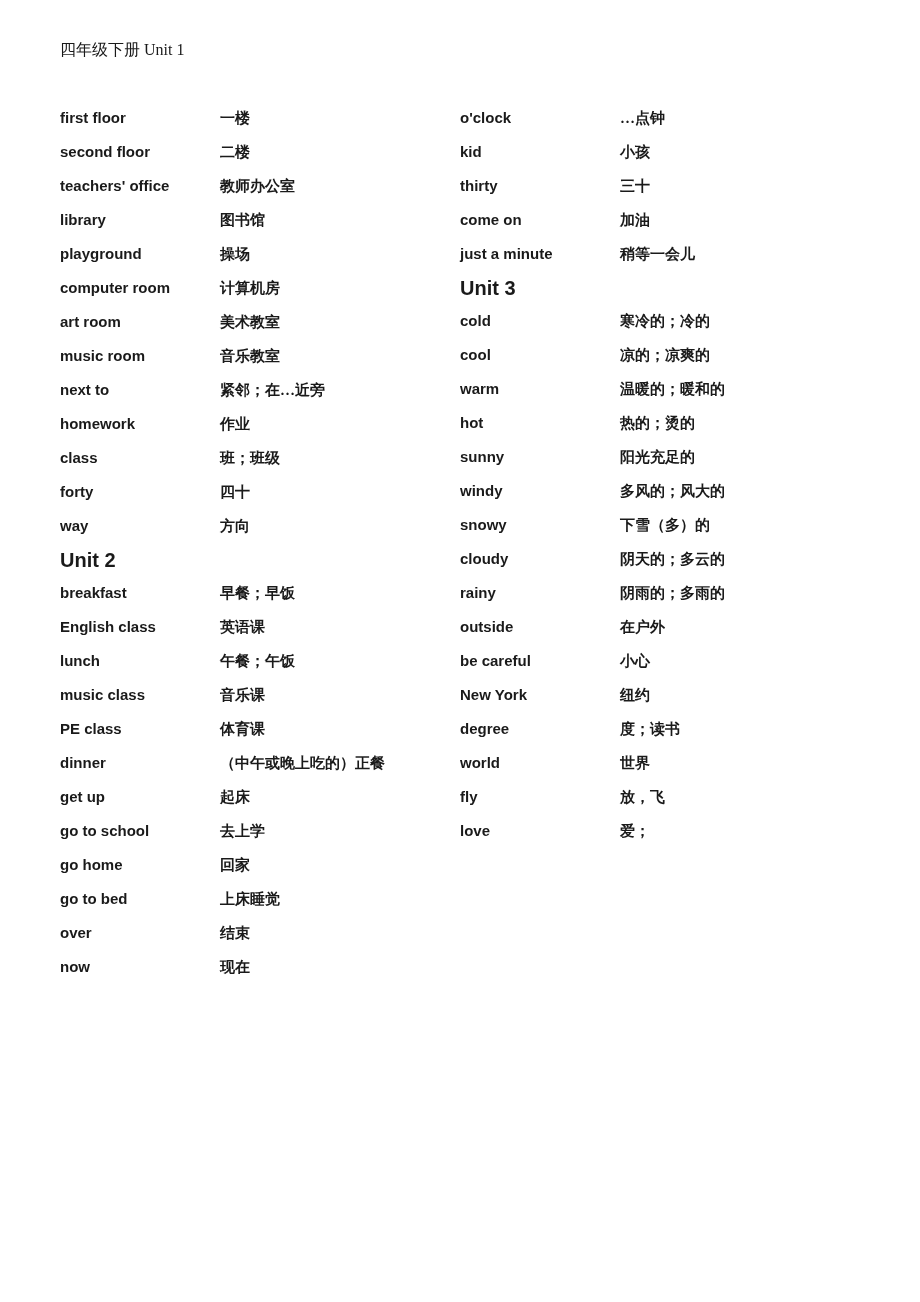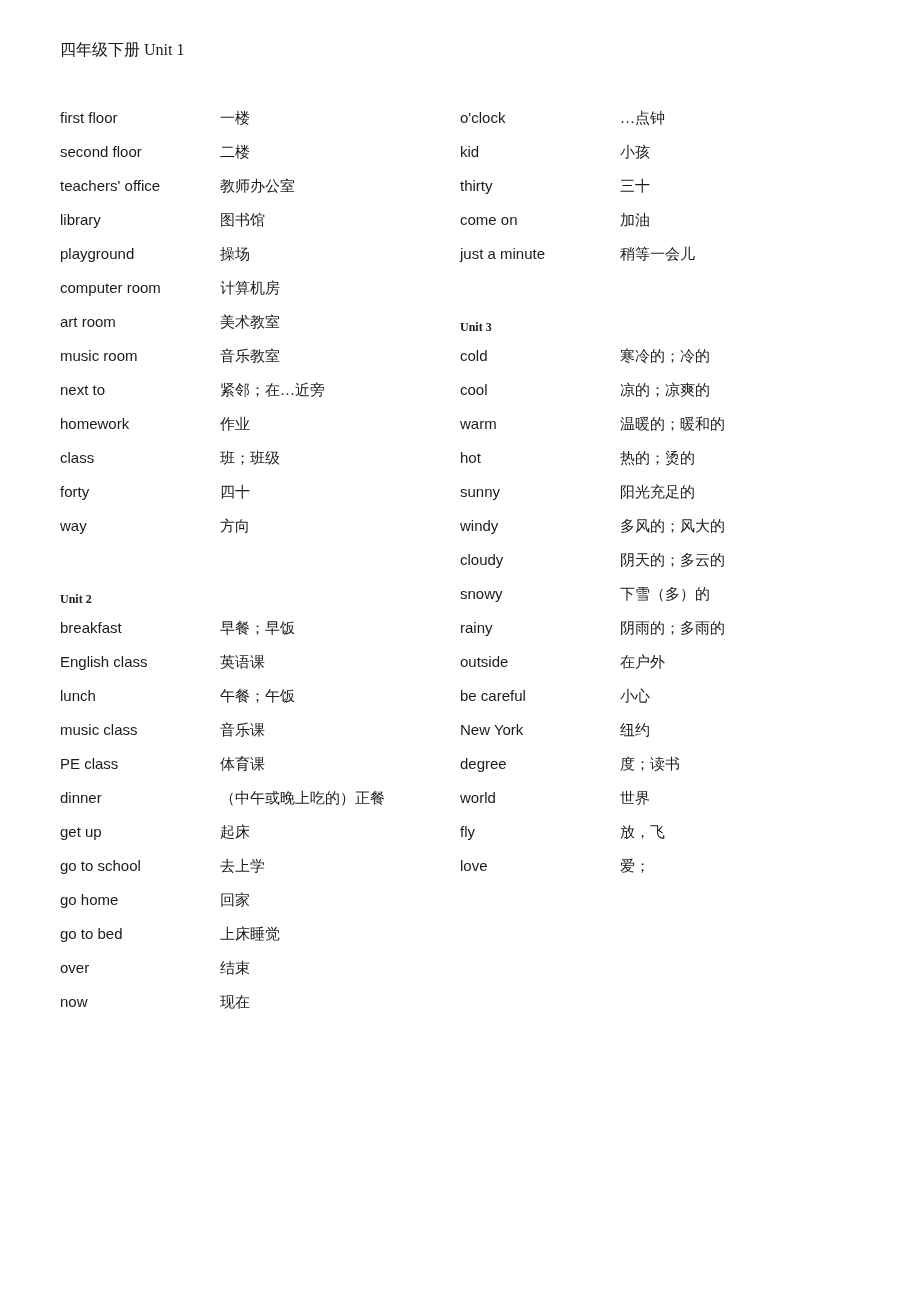--- a/index.html
+++ b/index.html
@@ -29,37 +29,37 @@
       flex: 1;
       display: flex;
       flex-direction: column;
       gap: 0;
     }
     .vocab-item {
       display: flex;
       align-items: flex-end;
       padding: 5px 0;
       line-height: 1.6;
+      font-weight: bold;
     }
     .vocab-en {
       font-family: 'Arial', 'Helvetica', sans-serif;
       font-size: 15px;
       min-width: 160px;
       flex-shrink: 0;
     }
     .vocab-cn {
       font-size: 15px;
       color: #1a1a1a;
     }
     .section-header {
-      font-family: Liberation Serif, serif;
-      font-size: 12px;
+      font-family: Liberation Sans, sans-serif;
+      font-size: 20px;
       font-weight: bold;
       padding: 6px 0 4px 0;
-      margin-top: 43px;
     }
   </style>
 </head>
 <body>
 
 <div class="page-title">四年级下册 Unit 1</div>
 
 <div class="columns">
   <div class="column" id="left-col">
       <div class="vocab-item">
@@ -204,26 +204,26 @@
       </div>
       <div class="vocab-item">
         <span class="vocab-en">sunny</span>
         <span class="vocab-cn">阳光充足的</span>
       </div>
       <div class="vocab-item">
         <span class="vocab-en">windy</span>
         <span class="vocab-cn">多风的；风大的</span>
       </div>
       <div class="vocab-item">
+        <span class="vocab-en">snowy</span>
+        <span class="vocab-cn">下雪（多）的</span>
+      </div>
+      <div class="vocab-item">
         <span class="vocab-en">cloudy</span>
         <span class="vocab-cn">阴天的；多云的</span>
-      </div>
-      <div class="vocab-item">
-        <span class="vocab-en">snowy</span>
-        <span class="vocab-cn">下雪（多）的</span>
       </div>
       <div class="vocab-item">
         <span class="vocab-en">rainy</span>
         <span class="vocab-cn">阴雨的；多雨的</span>
       </div>
       <div class="vocab-item">
         <span class="vocab-en">outside</span>
         <span class="vocab-cn">在户外</span>
       </div>
       <div class="vocab-item">

